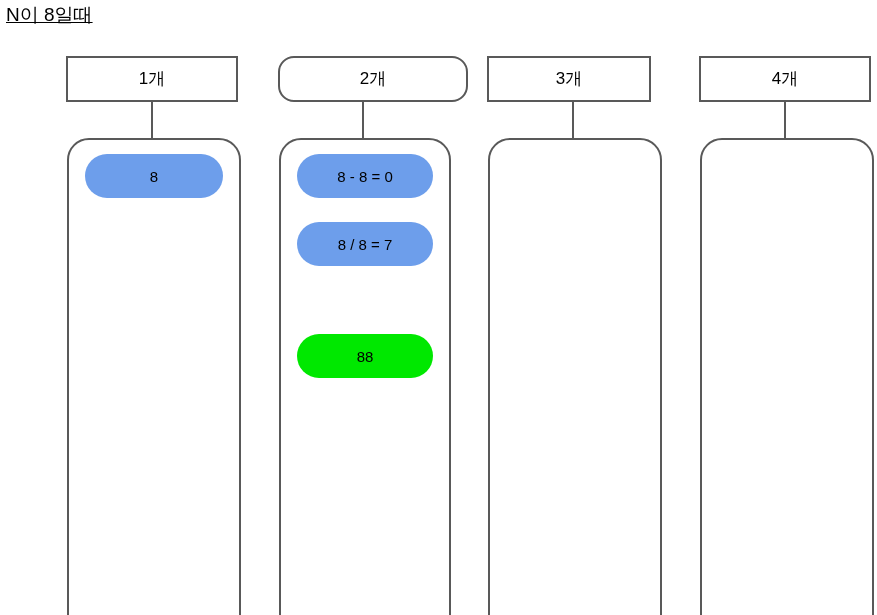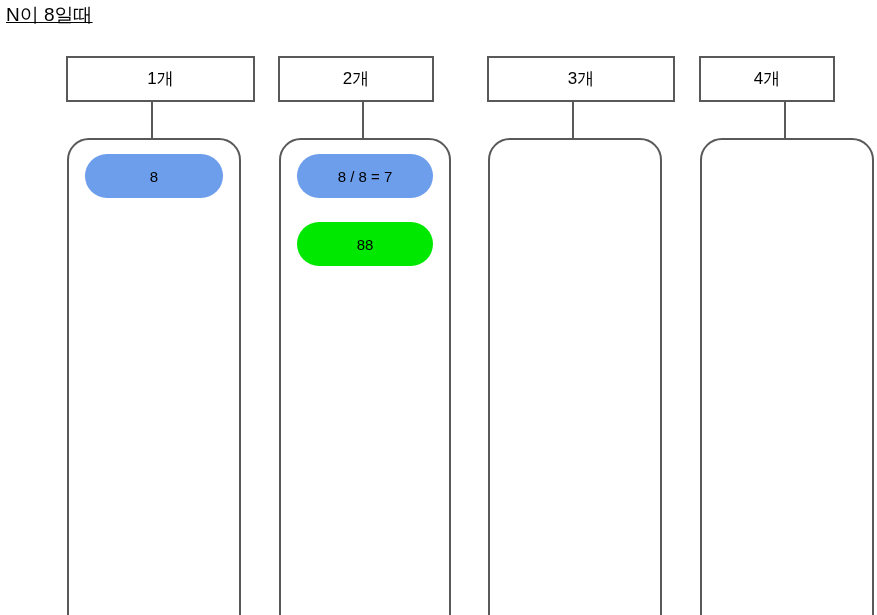--- a/index.html
+++ b/index.html
@@ -91,58 +91,59 @@
     border-radius: 22px;
     display: flex;
     align-items: center;
     justify-content: center;
     font-size: 15px;
     color: #000000;
     white-space: nowrap;
     flex: 0 0 auto;
   }
   .pill.blue  { background: #6d9eeb; }
-  .pill.green { background: #00e800; }
+  .pill.green { background: #00e800; margin-top: 44px; }
 </style>
 </head>
 <body>
 
 <div id="canvas">
 
   <div class="page-title">N이 8일때</div>
 
   <div id="columns-root">
       <div class="column" style="left: 66px;">
-        <div class="col-header" style="width: 189px;">
+        <div class="col-header" style="width: 172px;">
           <span class="col-header-label">1개</span>
         </div>
         <div class="connector" style="left: 85px;"></div>
         <div class="col-body" style="width: 174px; height: 526px;">
           <div class="pill blue">8</div>
         </div>
       </div>
       <div class="column" style="left: 278px;">
-        <div class="col-header" style="width: 156px;">
+        <div class="col-header" style="width: 190px; border-radius: 16px;">
           <span class="col-header-label">2개</span>
         </div>
         <div class="connector" style="left: 84px;"></div>
         <div class="col-body" style="width: 172px; height: 526px;">
+          <div class="pill blue">8 - 8 = 0</div>
           <div class="pill blue">8 / 8 = 7</div>
           <div class="pill green">88</div>
         </div>
       </div>
       <div class="column" style="left: 487px;">
-        <div class="col-header" style="width: 188px;">
+        <div class="col-header" style="width: 164px;">
           <span class="col-header-label">3개</span>
         </div>
         <div class="connector" style="left: 85px;"></div>
         <div class="col-body" style="width: 174px; height: 526px;"></div>
       </div>
       <div class="column" style="left: 699px;">
-        <div class="col-header" style="width: 136px;">
+        <div class="col-header" style="width: 172px;">
           <span class="col-header-label">4개</span>
         </div>
         <div class="connector" style="left: 85px;"></div>
         <div class="col-body" style="width: 174px; height: 526px;"></div>
       </div>
     </div>
 
 </div>
 
 </body></html>

